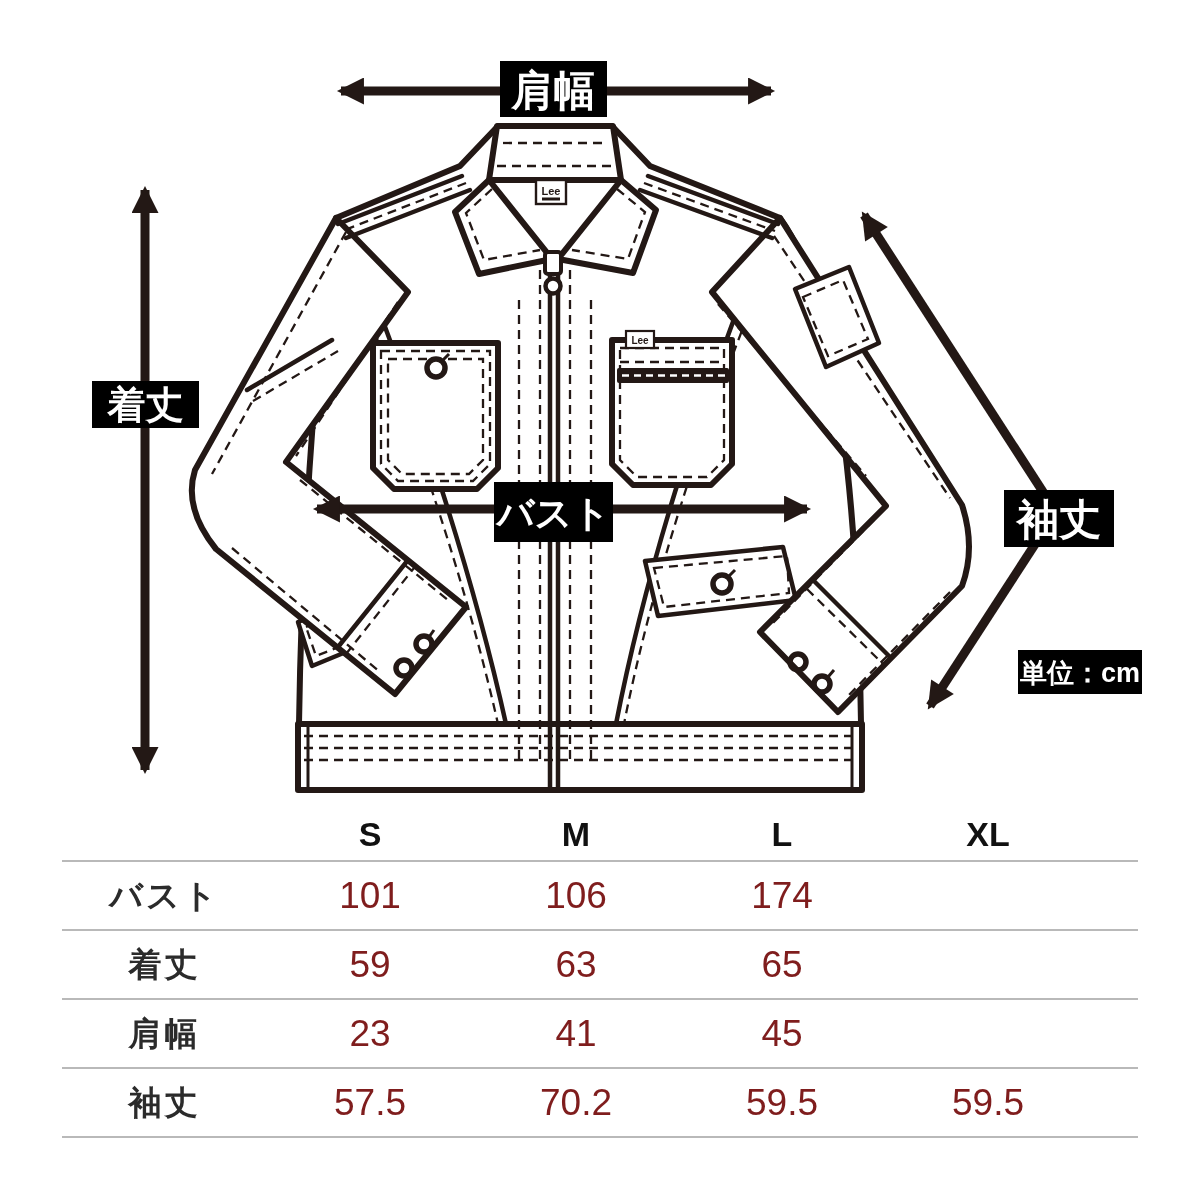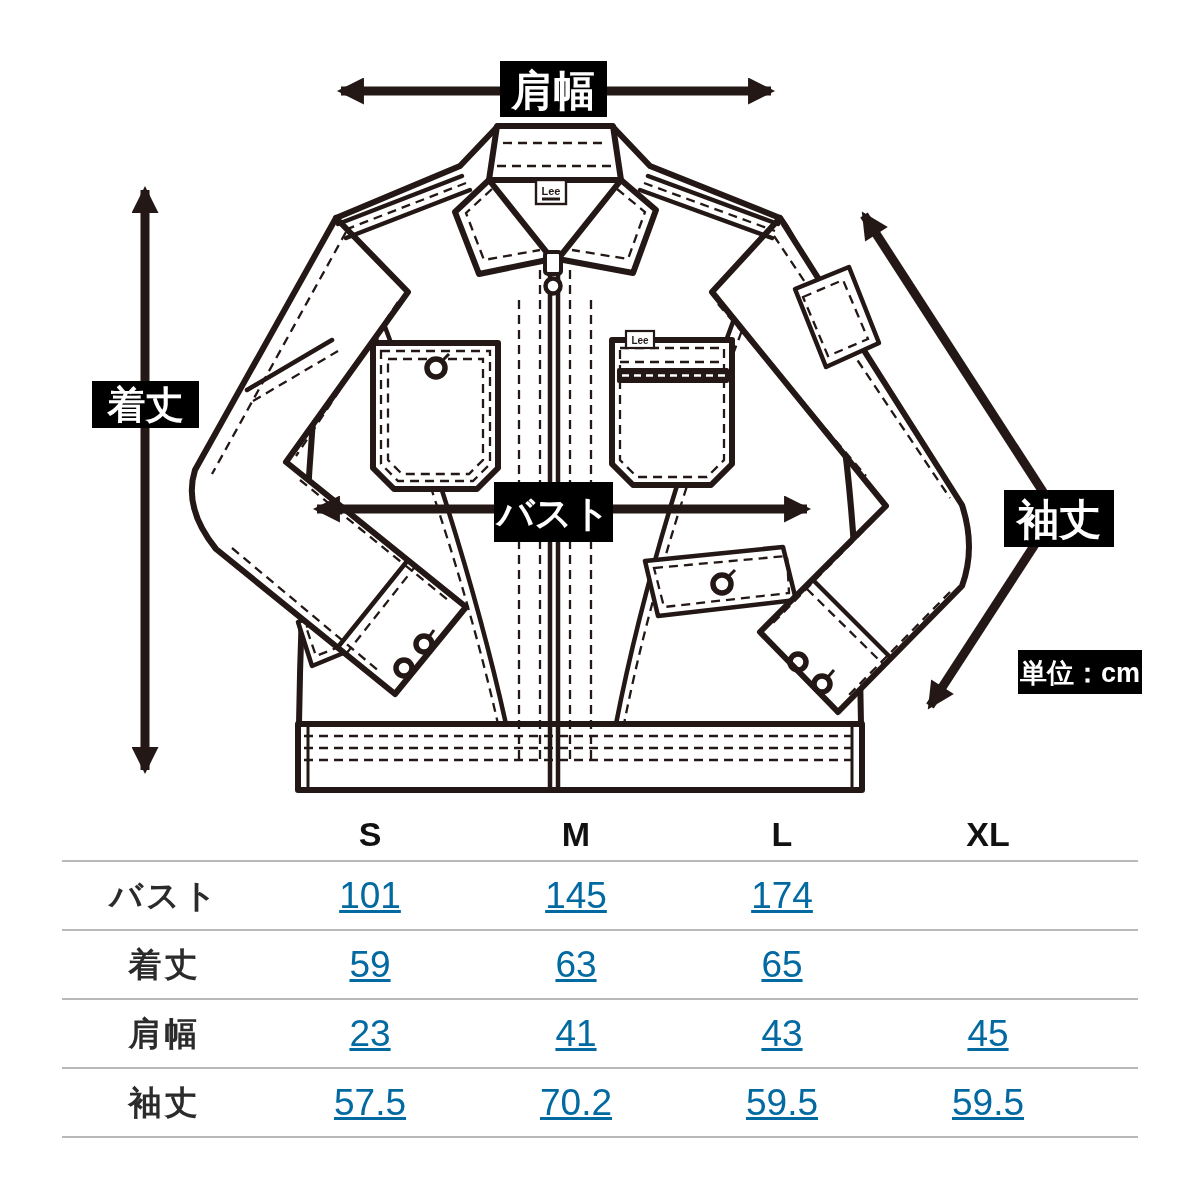--- a/index.html
+++ b/index.html
@@ -24,21 +24,21 @@
 
   
   #size-table{position:absolute;left:62px;top:808px;width:1076px;}
   .trow{display:grid;grid-template-columns:205px 206px 206px 206px 206px 1fr;
         align-items:center;border-bottom:2px solid #b9b9b9;box-sizing:border-box;}
   .trow.head{height:54px;border-bottom:2px solid #b9b9b9;}
   .trow.data{height:69px;}
   .tcell{text-align:center;line-height:1;}
   .hcell{font-size:34px;font-weight:bold;color:#111111;}
   .lcell{font-size:33px;font-weight:bold;color:#2b2b2b;letter-spacing:3px;}
-  .vcell{font-size:37px;color:#0369a1;text-decoration:underline;}
+  .vcell{font-size:37px;color:#7f1d1d;}
 </style>
 </head>
 <body>
 
 <div id="stage">
 
   <svg id="artwork" width="1200" height="1200" viewBox="0 0 1200 1200">
     <defs>
       <marker id="ah" viewBox="0 0 10 10" refX="8.5" refY="5" markerWidth="3.4" markerHeight="3" orient="auto" markerUnits="strokeWidth">
         <path d="M0,0 L10,5 L0,10 Z" fill="#231815"></path>
@@ -207,38 +207,37 @@
       <div class="tcell hcell">S</div>
       <div class="tcell hcell">M</div>
       <div class="tcell hcell">L</div>
       <div class="tcell hcell">XL</div>
       <div class="tcell"></div>
     </div>
 
     <div class="trow data">
       <div class="tcell lcell">バスト</div>
       <div class="tcell vcell">101</div>
-      <div class="tcell vcell">145</div>
+      <div class="tcell vcell">106</div>
       <div class="tcell vcell">174</div>
       <div class="tcell"></div>
     </div>
 
     <div class="trow data">
       <div class="tcell lcell">着丈</div>
       <div class="tcell vcell">59</div>
       <div class="tcell vcell">63</div>
       <div class="tcell vcell">65</div>
       <div class="tcell"></div>
     </div>
 
     <div class="trow data">
       <div class="tcell lcell">肩幅</div>
       <div class="tcell vcell">23</div>
       <div class="tcell vcell">41</div>
-      <div class="tcell vcell">43</div>
       <div class="tcell vcell">45</div>
       <div class="tcell"></div>
     </div>
 
     <div class="trow data">
       <div class="tcell lcell">袖丈</div>
       <div class="tcell vcell">57.5</div>
       <div class="tcell vcell">70.2</div>
       <div class="tcell vcell">59.5</div>
       <div class="tcell vcell">59.5</div>

